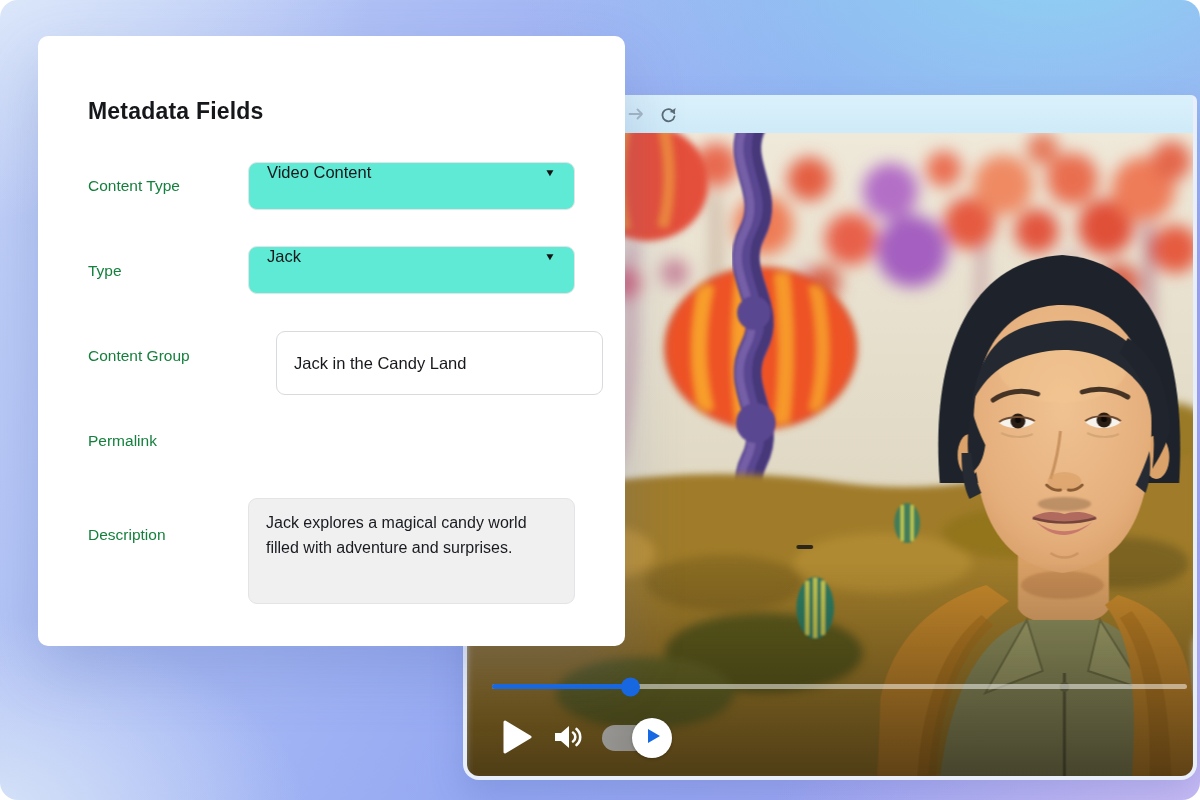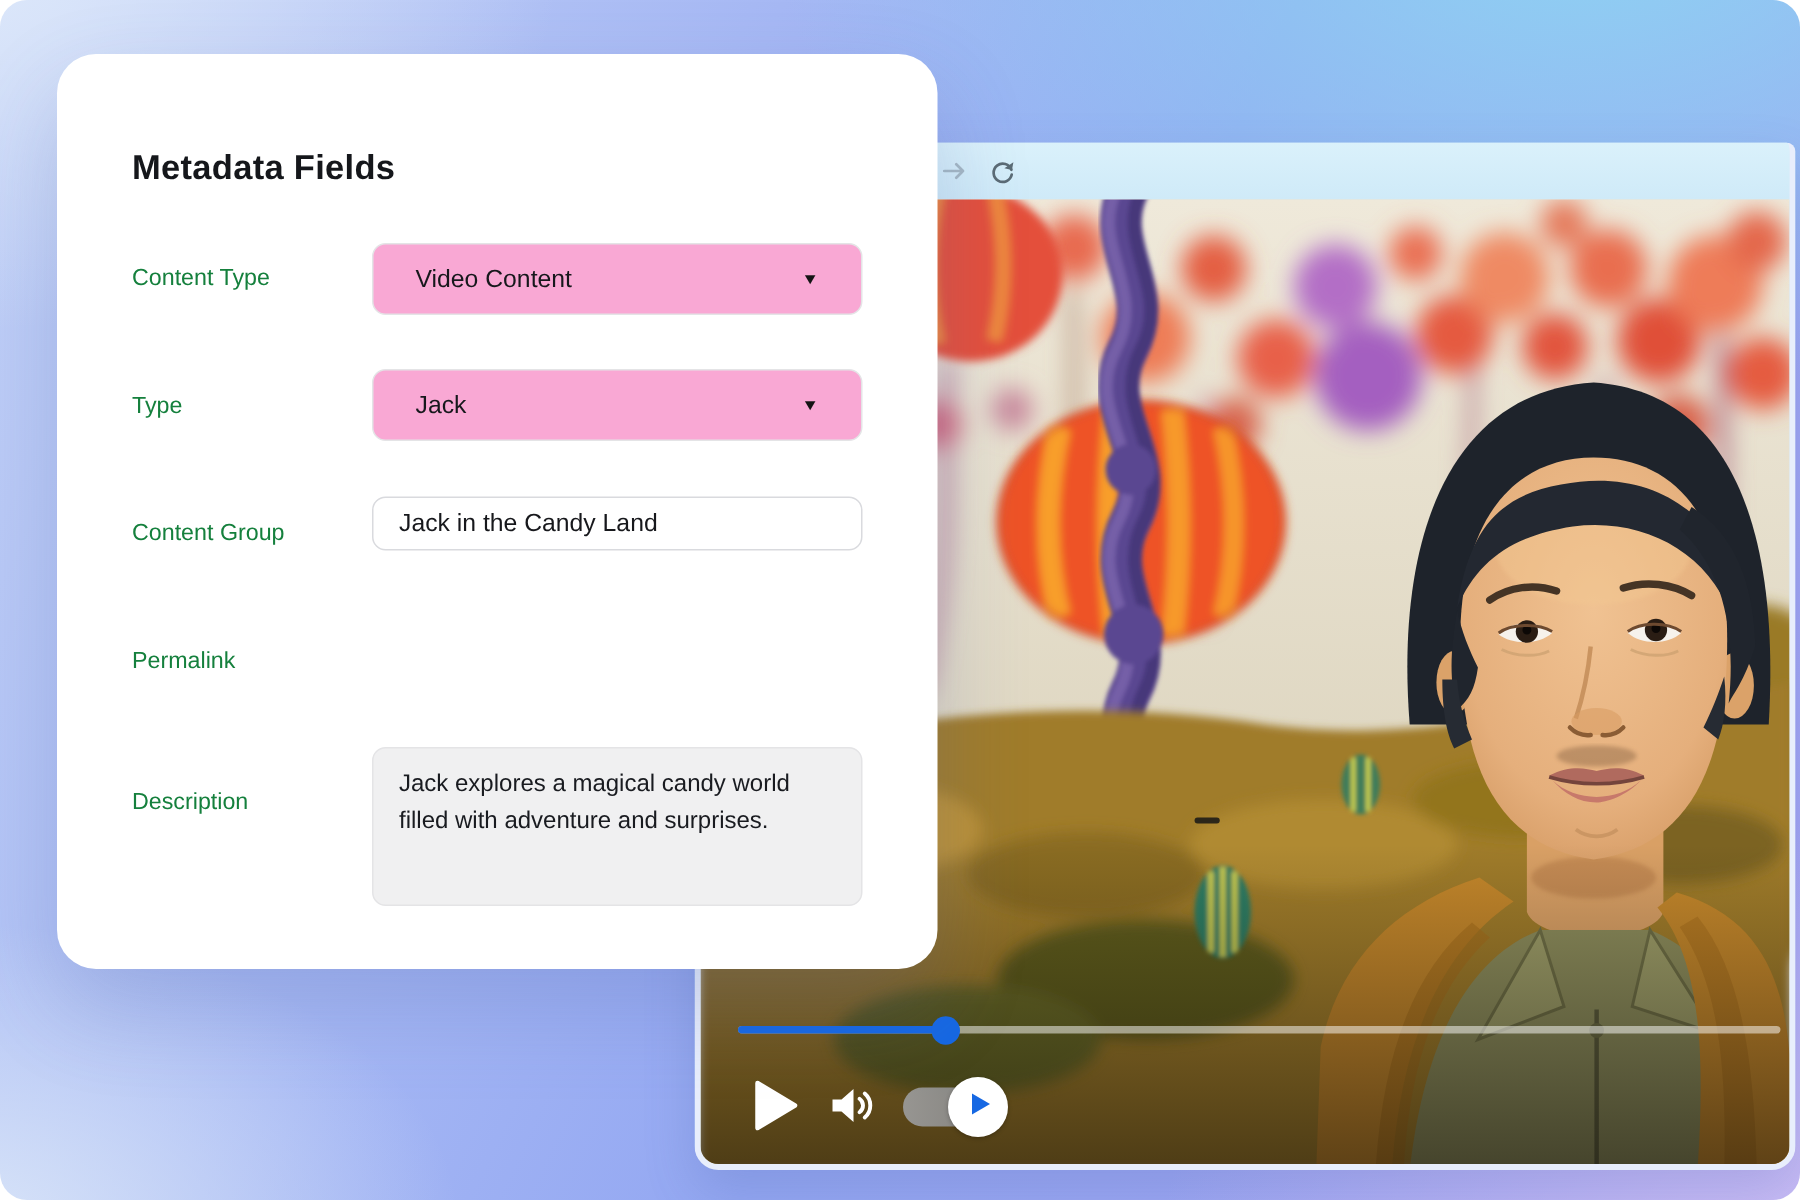--- a/index.html
+++ b/index.html
@@ -37,30 +37,30 @@
   .controls{position:absolute;left:35px;top:584px;height:42px;display:flex;align-items:center;gap:20px;}
   .ctl{background:none;border:none;padding:0;cursor:pointer;display:flex;align-items:center;}
   .toggle{position:relative;width:70px;height:42px;cursor:pointer;}
   .toggle .track{position:absolute;left:0;top:8px;width:50px;height:26px;border-radius:13px;
     background:linear-gradient(90deg,#9c9c9c,#8a8a8a);opacity:.92;}
   .toggle .knob{position:absolute;left:30px;top:1px;width:40px;height:40px;border-radius:50%;
     background:#fff;display:flex;align-items:center;justify-content:center;box-shadow:0 1px 3px rgba(0,0,0,.25);}
 
   
   .card{position:absolute;left:38px;top:36px;width:587px;height:610px;background:#fff;
-    border-radius:26px;box-shadow:0 26px 60px rgba(80,100,170,.24);}
+    border-radius:10px;box-shadow:0 26px 60px rgba(80,100,170,.24);}
   .card-title{position:absolute;left:50px;top:62px;margin:0;font-size:23px;font-weight:700;
     color:#15171b;letter-spacing:.2px;}
   .flabel{position:absolute;left:50px;font-size:15.5px;font-weight:500;color:#15803d;}
   .fbox{position:absolute;left:210px;width:327px;box-sizing:border-box;}
-  .select{height:48px;background:#f9a8d4;border:1px solid #e4e4e6;border-radius:9px;
-    display:flex;align-items:center;padding:0 28px;font-size:16.5px;font-weight:500;color:#17181c;cursor:pointer;}
+  .select{height:48px;background:#5eead4;border:1px solid #e4e4e6;border-radius:9px;
+    display:flex;padding:0 18px;font-size:16.5px;font-weight:500;color:#17181c;cursor:pointer;}
   .select .caret{margin-left:auto;font-size:12px;color:#141414;transform:scaleY(.85);}
-  .tinput{height:36px;width:327px;background:#fff;border:1px solid #d9dade;border-radius:9px;
-    padding:0 17px;font-family:inherit;font-size:16.5px;font-weight:500;color:#17181c;outline:none;}
+  .tinput{height:64px;width:327px;background:#fff;border:1px solid #d9dade;border-radius:9px;
+    padding:0 17px;font-family:inherit;font-size:16.5px;font-weight:500;color:#17181c;outline:none;margin-left:28px;}
   .tinput::placeholder{color:#b7bfd0;font-weight:400;}
   .tarea{height:106px;width:327px;background:#f0f0f1;border:1px solid #e4e4e6;border-radius:9px;
     padding:11px 17px;font-family:inherit;font-size:16px;font-weight:400;line-height:25px;
     color:#191b20;resize:none;outline:none;}
   
   .r1l{top:141px}.r1b{top:126px}
   .r2l{top:226px}.r2b{top:210px}
   .r3l{top:311px}.r3b{top:295px}
   .r4l{top:396px}.r4b{top:380px}
   .r5l{top:490px}.r5b{top:462px}

